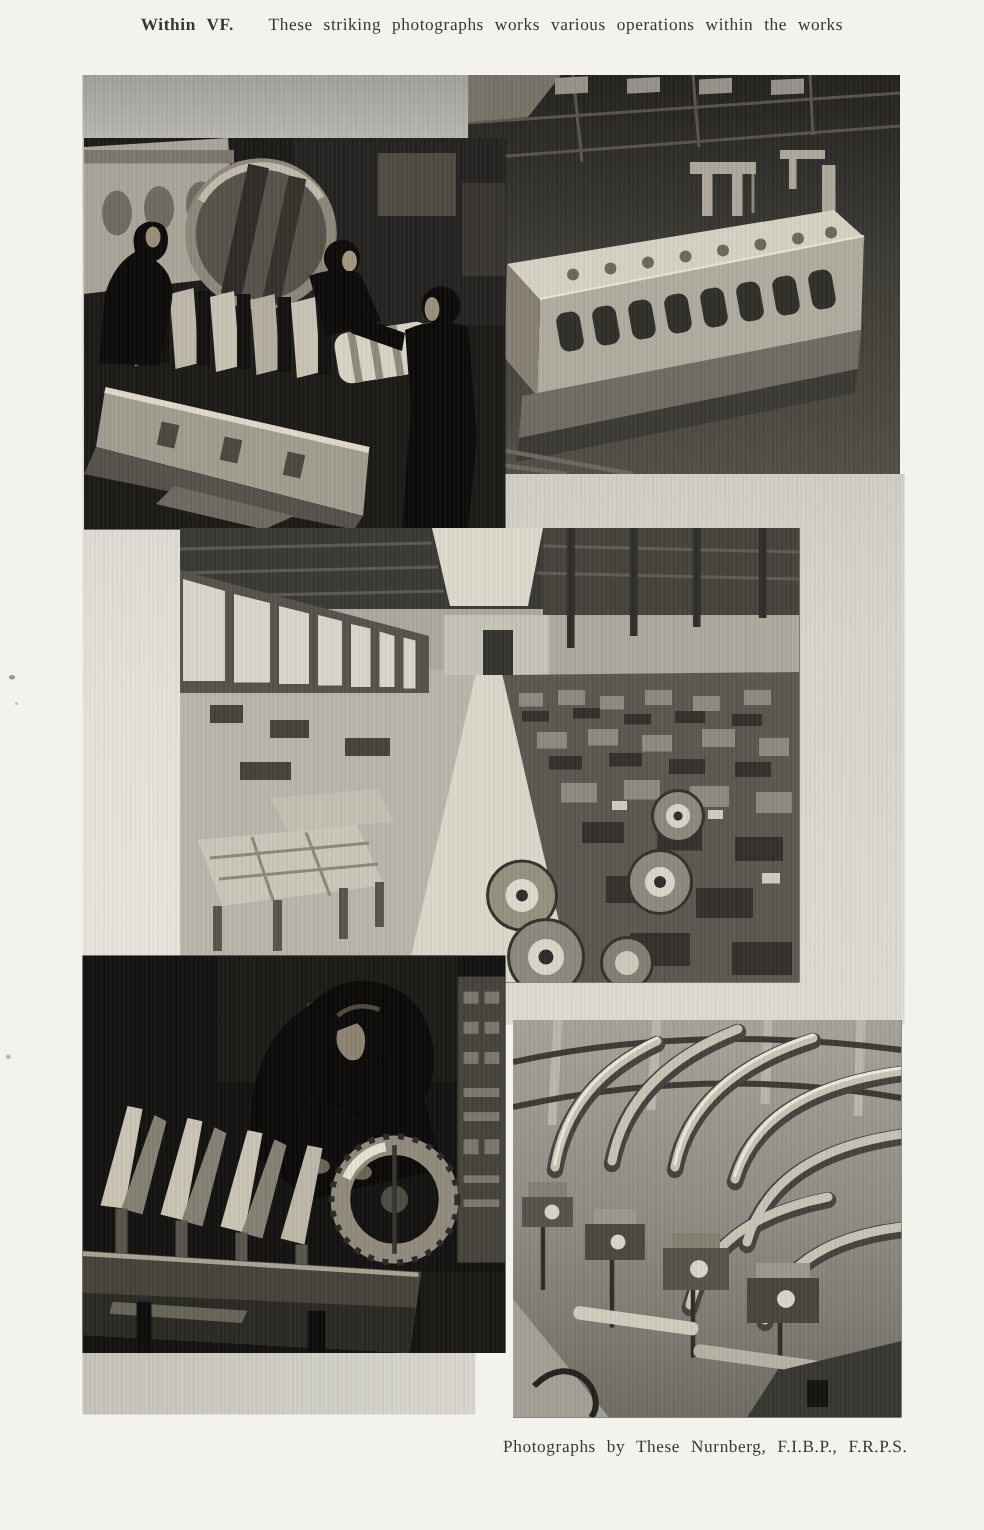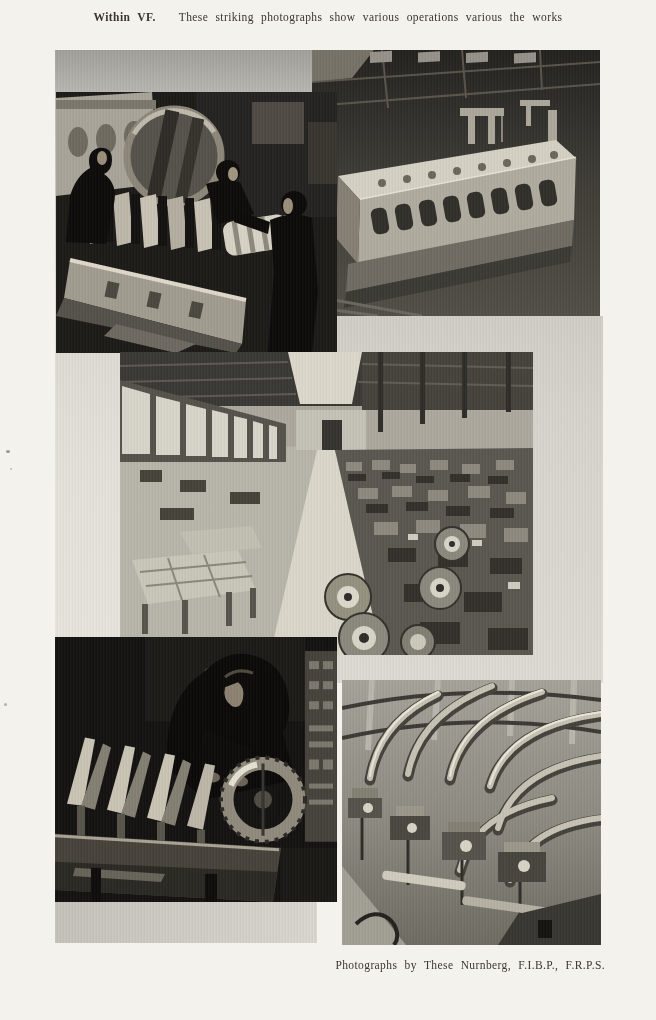--- a/index.html
+++ b/index.html
@@ -60,21 +60,21 @@
   .speck{position:absolute;border-radius:50%;background:#9a978f;}
   .speck-a{left:6px;top:450px;width:4px;height:3px;}
   .speck-b{left:10px;top:468px;width:2px;height:2px;opacity:.6;}
   .speck-c{left:4px;top:703px;width:3px;height:3px;opacity:.7;}
 </style>
 </head>
 <body>
 
 <div class="page">
 
-  <p class="caption-top"><span class="lead">Within VF.</span><span>These striking photographs show various operations various the works</span></p>
+  <p class="caption-top"><span class="lead">Within VF.</span><span>These striking photographs works various operations within the works</span></p>
 
   <div class="band band-topleft"></div>
   <div class="band band-right"></div>
   <div class="band band-bottomleft"></div>
 
   <div class="photo p-top-right">
     <svg viewBox="0 0 288 266" preserveAspectRatio="none">
       <defs>
         <linearGradient id="p2bg" x1="0" y1="0" x2="0" y2="1">
           <stop offset="0" stop-color="#23211e"></stop>

